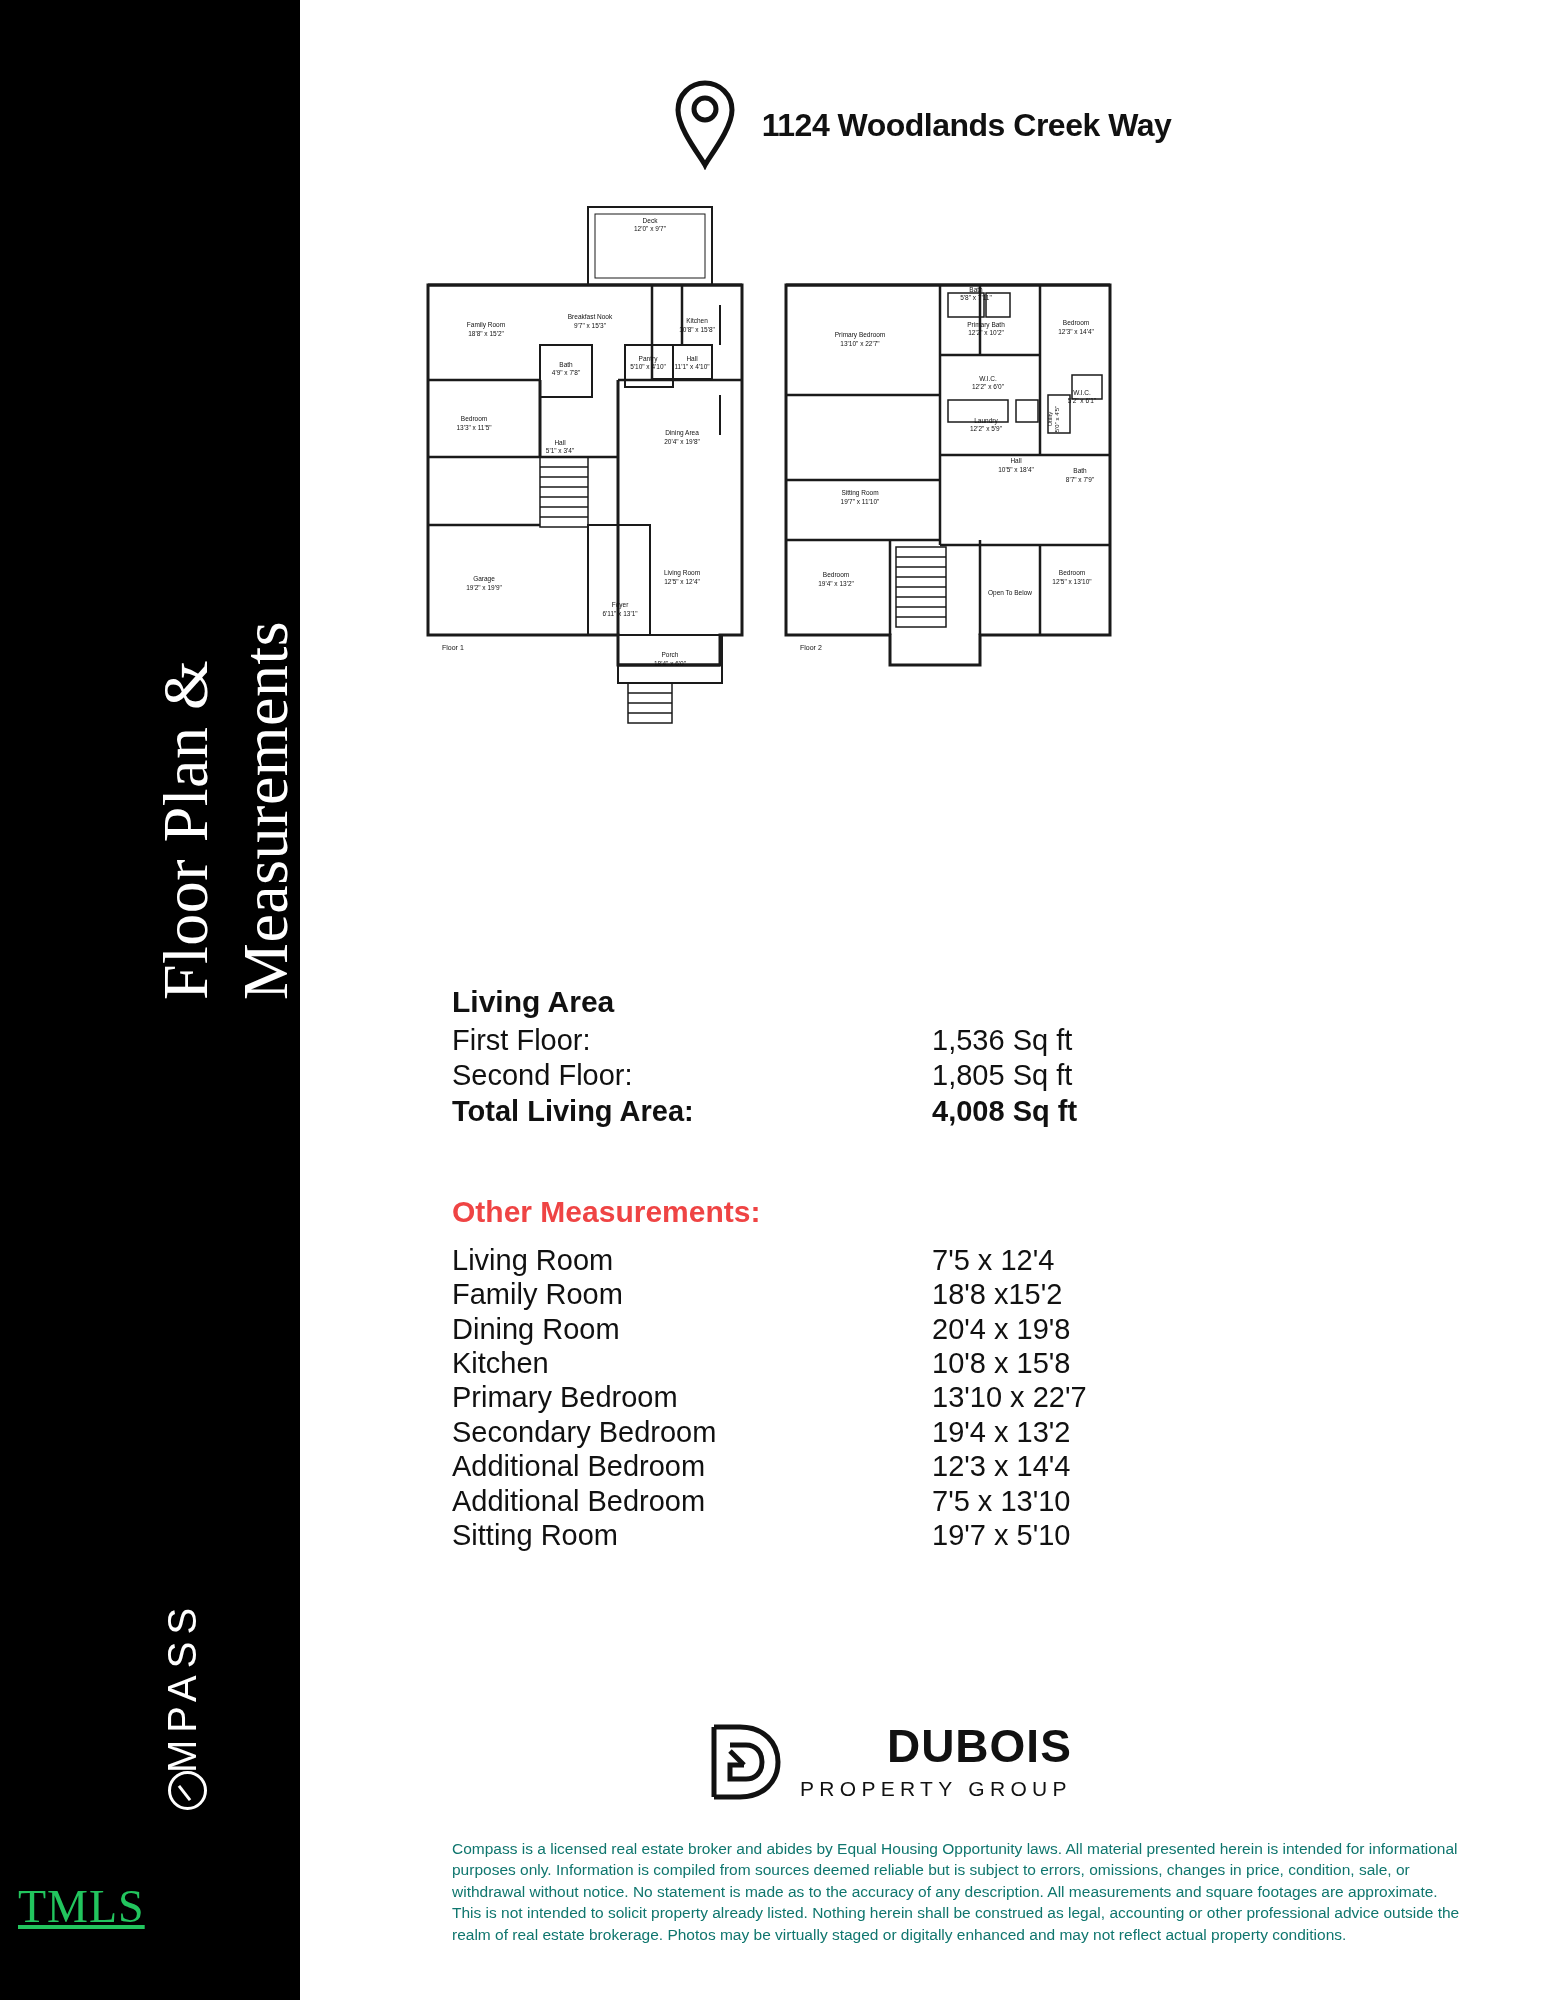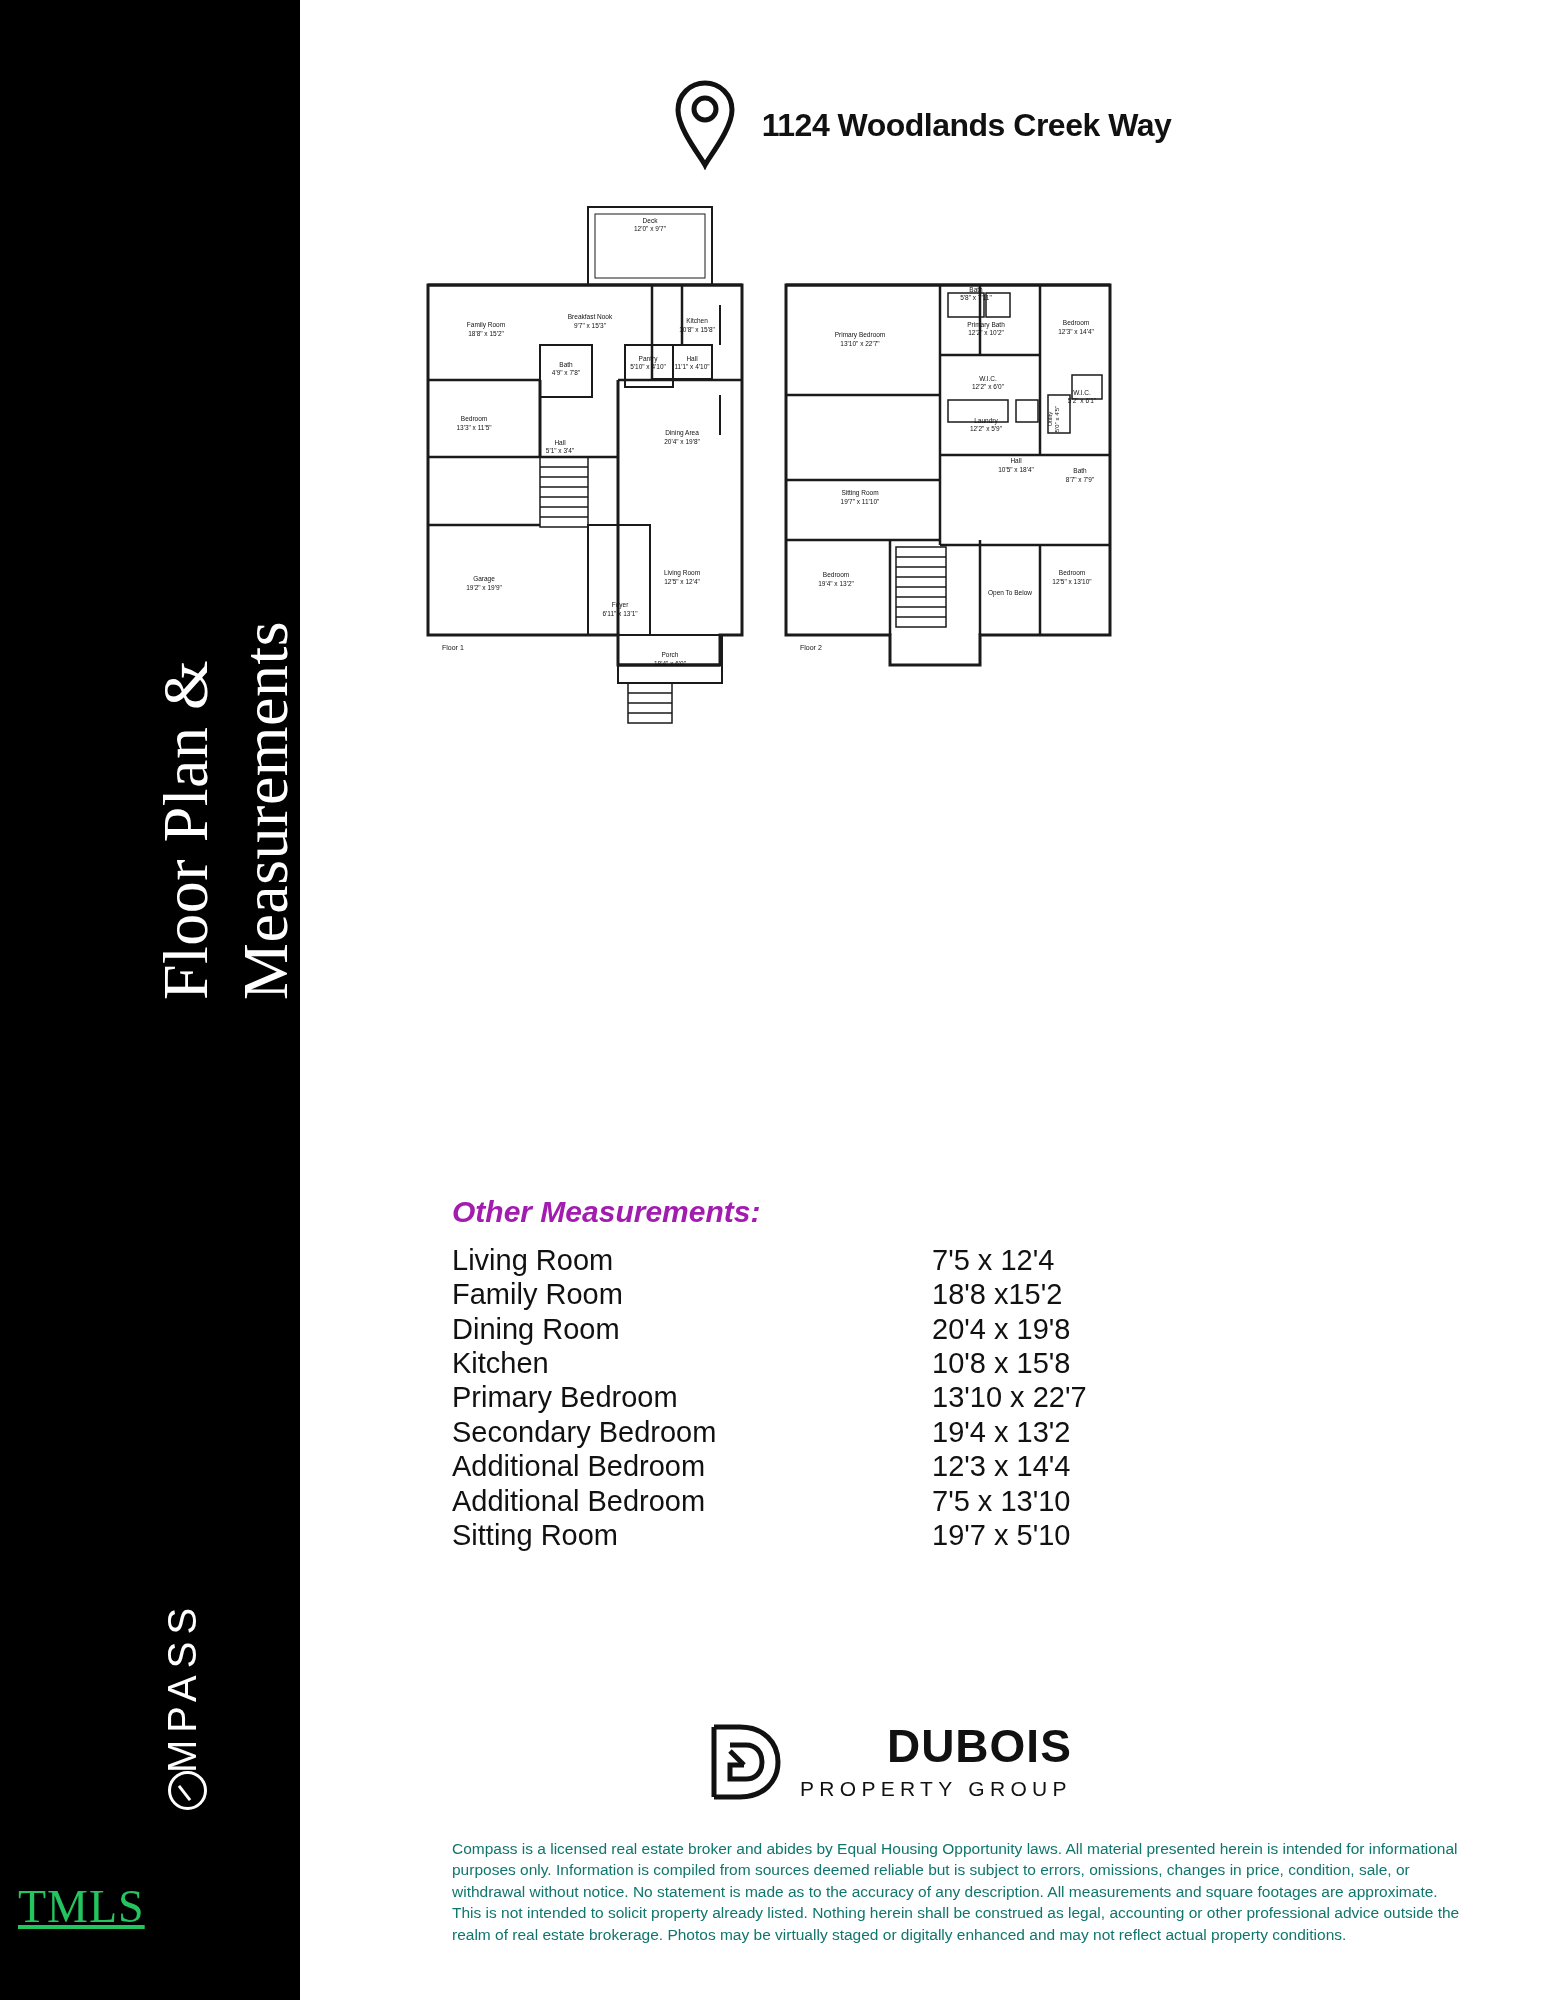--- a/index.html
+++ b/index.html
@@ -97,21 +97,21 @@
   }
   .row {
     display: flex; align-items: baseline; font-size: 29px; color: #111;
     line-height: 1.22;
   }
   .row .lbl { width: 480px; }
   .row .val { width: 330px; }
   .row.bold .lbl, .row.bold .val { font-weight: bold; }
 
   .om-block { position: absolute; left: 452px; top: 1195px; width: 820px; }
-  .om-head { font-size: 30px; font-weight: bold; color:#a21caf; margin-bottom: 14px; font-style: italic; }
+  .om-head { font-size: 30px; font-weight: bold; color:#ef4444; margin-bottom: 14px; }
   .om-row { display:flex; align-items: baseline; font-size: 29px; color:#111; line-height: 1.185; }
   .om-row .lbl { width: 480px; }
   .om-row .val { width: 330px; }
 
   
   .logo-wrap {
     position: absolute; left: 700px; top: 1721px;
     display: flex; align-items: center; text-align: right;
   }
   .logo-mark { width: 82px; height: 82px; margin-right: 18px; flex:none; }
@@ -302,20 +302,35 @@
         <text x="590" y="400">Open To Below</text>
         <text x="380" y="455" text-anchor="start" font-size="7">Floor 2</text>
       </g>
       <g font-family="Liberation Sans, sans-serif" font-size="6" fill="#111">
         <text x="632" y="224" transform="rotate(-90 632 224)" text-anchor="middle">Utility</text>
         <text x="639" y="224" transform="rotate(-90 639 224)" text-anchor="middle">5'0" x 4'5"</text>
       </g>
     </svg>
   </div>
 
+  <div class="la-block">
+    <div class="la-head">Living Area</div>
+    <div class="row">
+      <div class="lbl">First Floor:</div>
+      <div class="val">1,536 Sq ft</div>
+    </div>
+    <div class="row">
+      <div class="lbl">Second Floor:</div>
+      <div class="val">1,805 Sq ft</div>
+    </div>
+    <div class="row bold">
+      <div class="lbl">Total Living Area:</div>
+      <div class="val">4,008 Sq ft</div>
+    </div>
+  </div>
 
   <div class="om-block">
     <div class="om-head">Other Measurements:</div>
     <div class="om-row">
       <div class="lbl">Living Room</div>
       <div class="val">7'5 x 12'4</div>
     </div>
     <div class="om-row">
       <div class="lbl">Family Room</div>
       <div class="val">18'8 x15'2</div>

